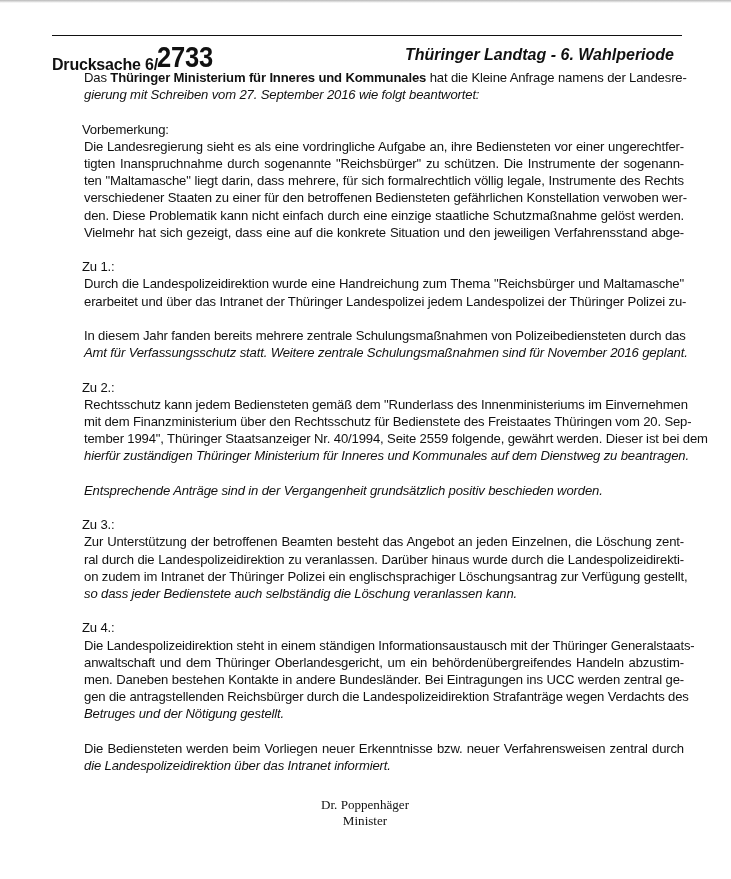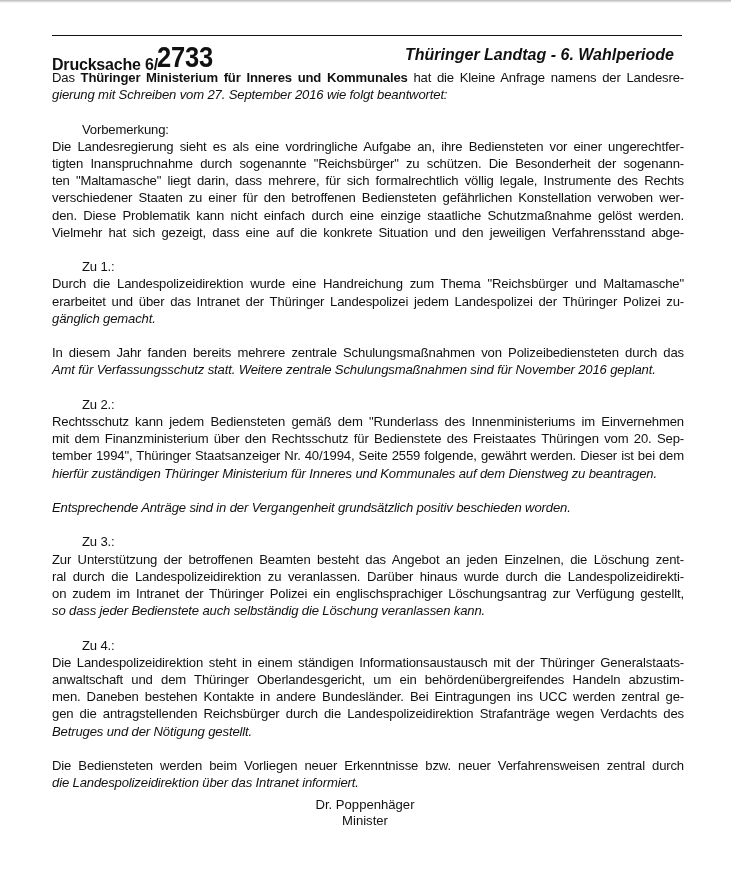--- a/index.html
+++ b/index.html
@@ -80,38 +80,40 @@
     }
     .para {
       margin: 0 0 17.2px 0;
       text-align: justify;
     }
     .para .line {
       display: block;
       text-align: justify;
       text-align-last: justify;
       white-space: nowrap;
+      margin-left: 32px;
     }
     .para .line.last {
       text-align-last: left;
       font-style: italic;
     }
     .heading {
       display: block;
       margin-left: 30px;
     }
     b { font-weight: bold; }
     .signature {
       position: absolute;
       left: 250px;
       top: 797px;
       width: 230px;
       text-align: center;
       font-size: 13.1px;
       line-height: 16px;
+      font-family: Liberation Serif, serif;
     }
   </style>
 </head>
 <body>
 
 <div class="top-shadow"></div>
 
 <div class="header">
   <div class="drucksache">
     <span class="prefix">Drucksache 6/</span><span class="number">2733</span>
@@ -123,32 +125,31 @@
 <div class="content">
 
   <div class="para">
     <span class="line"><span>Das </span><b>Thüringer Ministerium für Inneres und Kommunales</b><span> hat die Kleine Anfrage namens der Landesre-</span></span>
     <span class="line last">gierung mit Schreiben vom 27. September 2016 wie folgt beantwortet:</span>
   </div>
 
   <div class="para">
     <span class="heading">Vorbemerkung:</span>
     <span class="line">Die Landesregierung sieht es als eine vordringliche Aufgabe an, ihre Bediensteten vor einer ungerechtfer-</span>
-    <span class="line">tigten Inanspruchnahme durch sogenannte "Reichsbürger" zu schützen. Die Besonderheit der sogenann-</span>
+    <span class="line">tigten Inanspruchnahme durch sogenannte "Reichsbürger" zu schützen. Die Instrumente der sogenann-</span>
     <span class="line">ten "Maltamasche" liegt darin, dass mehrere, für sich formalrechtlich völlig legale, Instrumente des Rechts</span>
     <span class="line">verschiedener Staaten zu einer für den betroffenen Bediensteten gefährlichen Konstellation verwoben wer-</span>
     <span class="line">den. Diese Problematik kann nicht einfach durch eine einzige staatliche Schutzmaßnahme gelöst werden.</span>
     <span class="line">Vielmehr hat sich gezeigt, dass eine auf die konkrete Situation und den jeweiligen Verfahrensstand abge-</span>
   </div>
 
   <div class="para">
     <span class="heading">Zu 1.:</span>
     <span class="line">Durch die Landespolizeidirektion wurde eine Handreichung zum Thema "Reichsbürger und Maltamasche"</span>
     <span class="line">erarbeitet und über das Intranet der Thüringer Landespolizei jedem Landespolizei der Thüringer Polizei zu-</span>
-    <span class="line last">gänglich gemacht.</span>
   </div>
 
   <div class="para">
     <span class="line">In diesem Jahr fanden bereits mehrere zentrale Schulungsmaßnahmen von Polizeibediensteten durch das</span>
     <span class="line last">Amt für Verfassungsschutz statt. Weitere zentrale Schulungsmaßnahmen sind für November 2016 geplant.</span>
   </div>
 
   <div class="para">
     <span class="heading">Zu 2.:</span>
     <span class="line">Rechtsschutz kann jedem Bediensteten gemäß dem "Runderlass des Innenministeriums im Einvernehmen</span>

